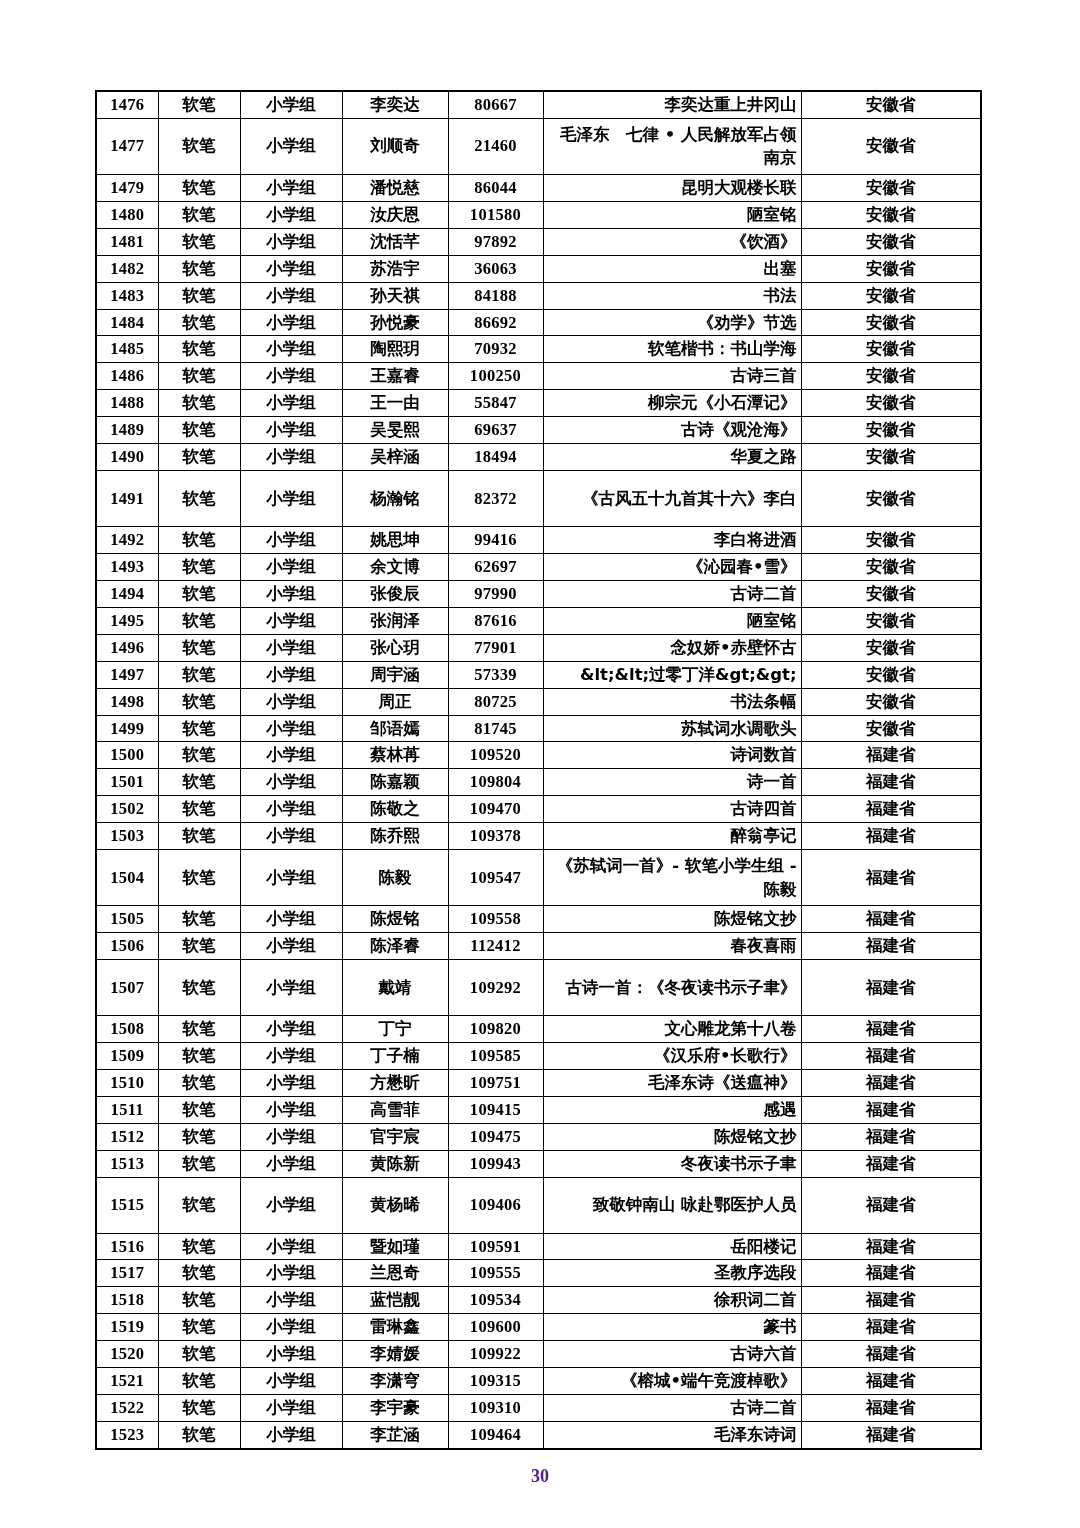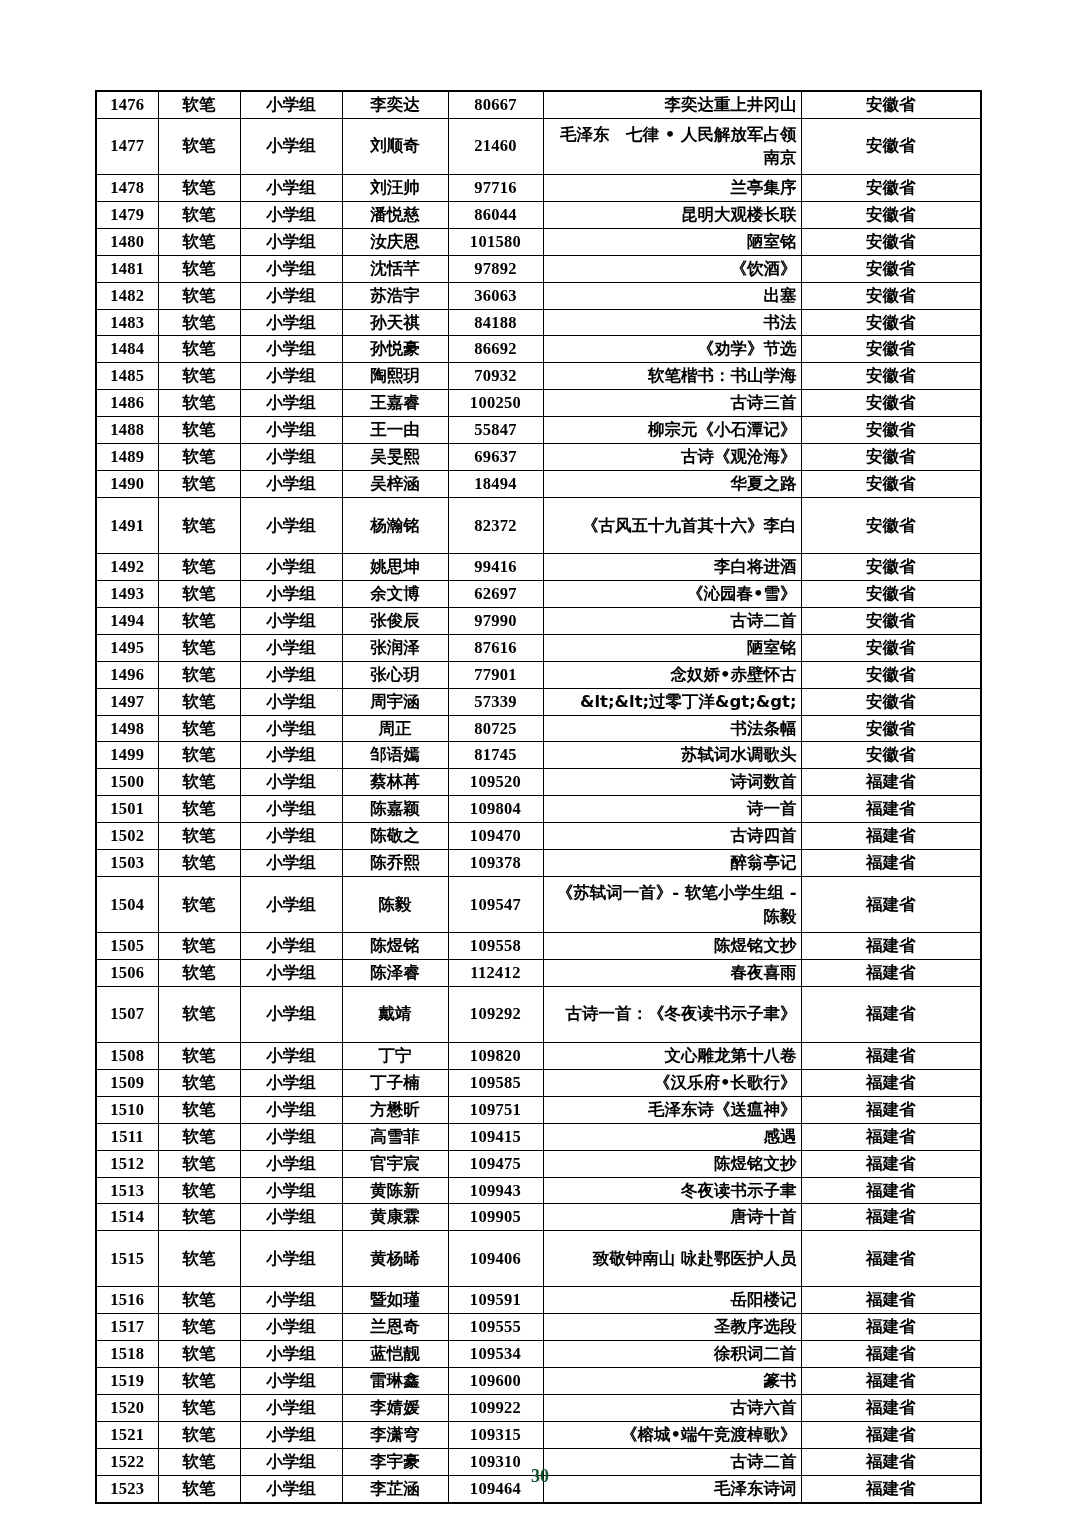--- a/index.html
+++ b/index.html
@@ -74,21 +74,21 @@
   tr.tall td { height: 56px; }
 
   #page-number {
     position: absolute;
     left: 0;
     top: 1466px;
     width: 1080px;
     text-align: center;
     font-size: 18px;
     font-family: "Liberation Serif", "DejaVu Serif", serif;
-    color: #14532d;
+    color: #4c1d95;
   }
 </style>
 </head>
 <body>
 
 <div id="page">
 
   <div id="table-wrap">
     <table class="roster">
       <colgroup>
@@ -113,29 +113,20 @@
           <tr class="tall">
             <td class="no num">1477</td>
             <td class="type cjk">软笔</td>
             <td class="group cjk">小学组</td>
             <td class="name cjk">刘顺奇</td>
             <td class="code num">21460</td>
             <td class="work cjk">毛泽东　七律 • 人民解放军占领南京</td>
             <td class="region cjk">安徽省</td>
           </tr>
           <tr>
-            <td class="no num">1478</td>
-            <td class="type cjk">软笔</td>
-            <td class="group cjk">小学组</td>
-            <td class="name cjk">刘汪帅</td>
-            <td class="code num">97716</td>
-            <td class="work cjk">兰亭集序</td>
-            <td class="region cjk">安徽省</td>
-          </tr>
-          <tr>
             <td class="no num">1479</td>
             <td class="type cjk">软笔</td>
             <td class="group cjk">小学组</td>
             <td class="name cjk">潘悦慈</td>
             <td class="code num">86044</td>
             <td class="work cjk">昆明大观楼长联</td>
             <td class="region cjk">安徽省</td>
           </tr>
           <tr>
             <td class="no num">1480</td>
@@ -427,29 +418,20 @@
           </tr>
           <tr>
             <td class="no num">1513</td>
             <td class="type cjk">软笔</td>
             <td class="group cjk">小学组</td>
             <td class="name cjk">黄陈新</td>
             <td class="code num">109943</td>
             <td class="work cjk">冬夜读书示子聿</td>
             <td class="region cjk">福建省</td>
           </tr>
-          <tr>
-            <td class="no num">1514</td>
-            <td class="type cjk">软笔</td>
-            <td class="group cjk">小学组</td>
-            <td class="name cjk">黄康霖</td>
-            <td class="code num">109905</td>
-            <td class="work cjk">唐诗十首</td>
-            <td class="region cjk">福建省</td>
-          </tr>
           <tr class="tall">
             <td class="no num">1515</td>
             <td class="type cjk">软笔</td>
             <td class="group cjk">小学组</td>
             <td class="name cjk">黄杨晞</td>
             <td class="code num">109406</td>
             <td class="work cjk">致敬钟南山  咏赴鄂医护人员</td>
             <td class="region cjk">福建省</td>
           </tr>
           <tr>

